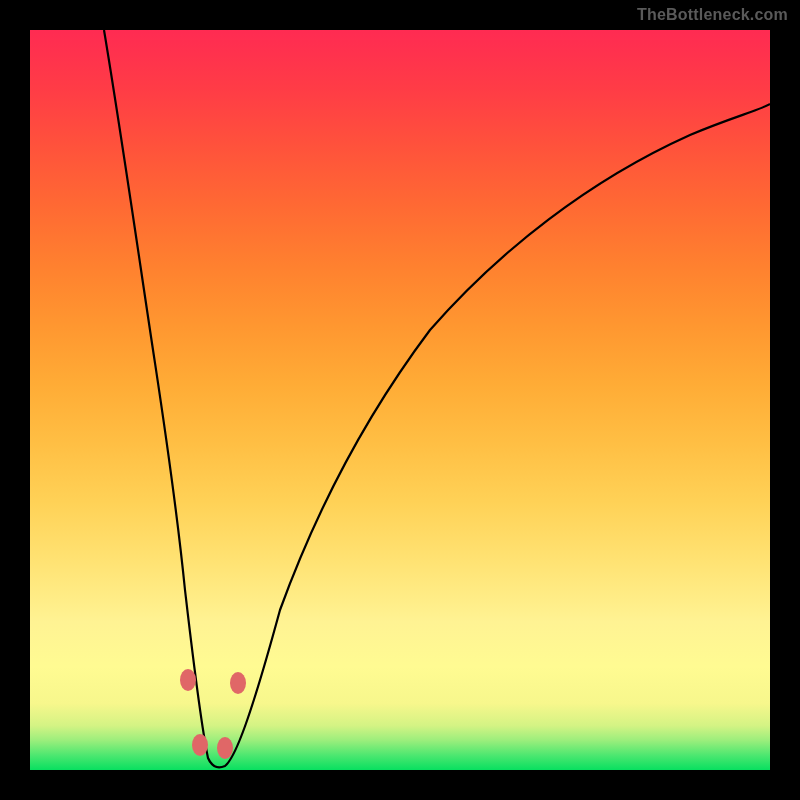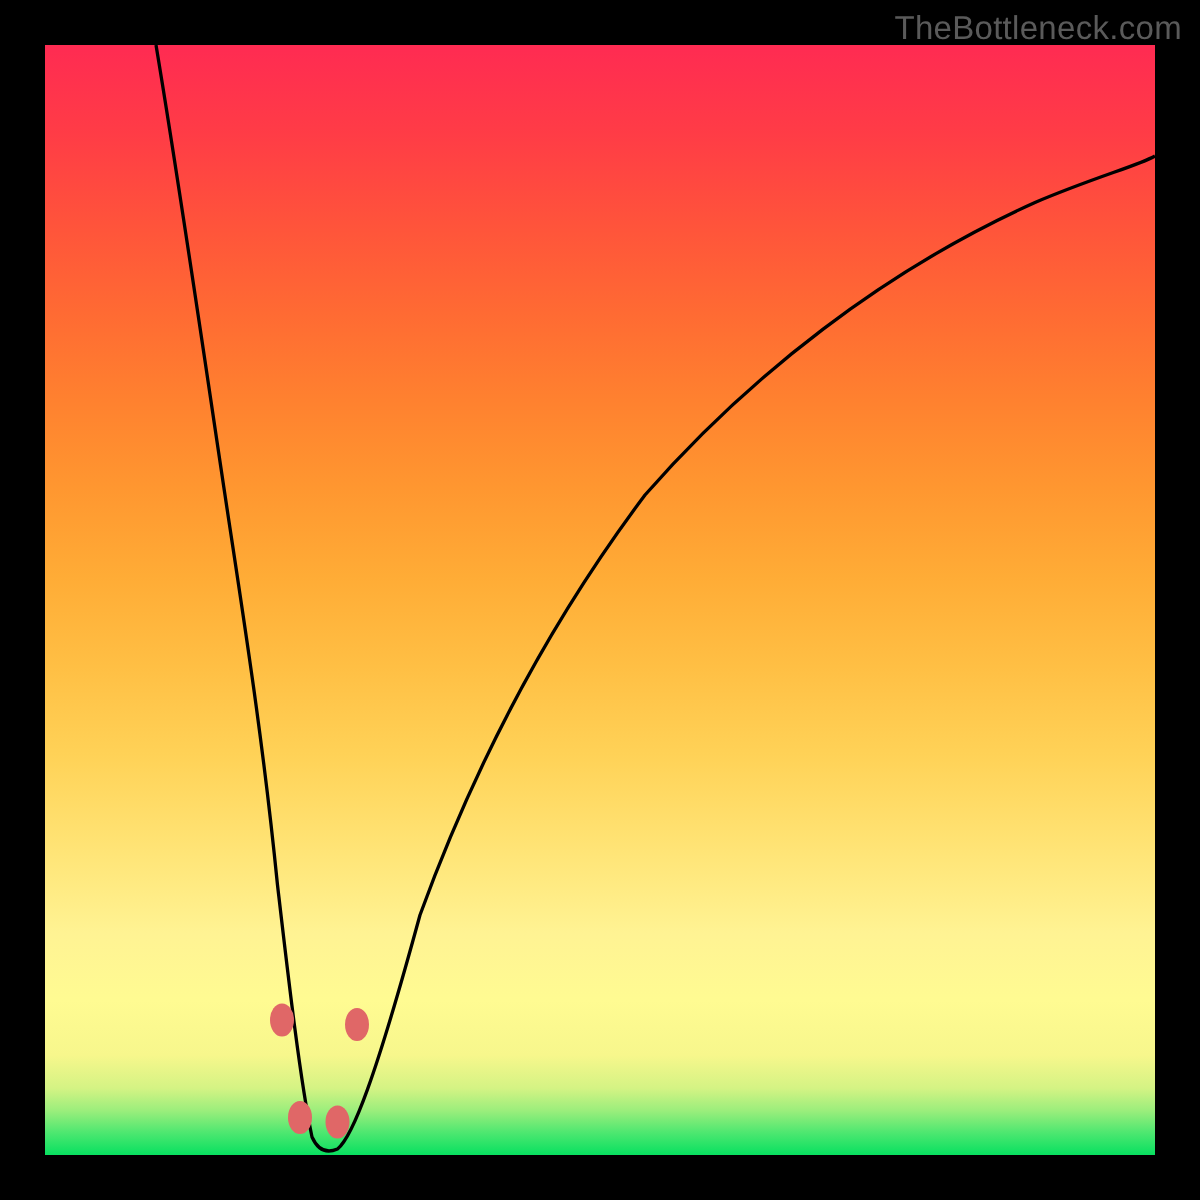--- a/index.html
+++ b/index.html
@@ -41,22 +41,22 @@
       #ff533b 84%,
       #ff3c46 92%,
       #ff2b52 100%
     );
   }
   .watermark {
     position: absolute;
     top: 6px;
     right: 12px;
     color: #5a5a5a;
-    font-size: 22px;
-    font-weight: 400;
+    font-size: 16px;
+    font-weight: 700;
     letter-spacing: 0.2px;
     pointer-events: none;
   }
   .curve {
     position: absolute;
     left: 0;
     top: 0;
     width: 740px;
     height: 740px;
     pointer-events: none;

